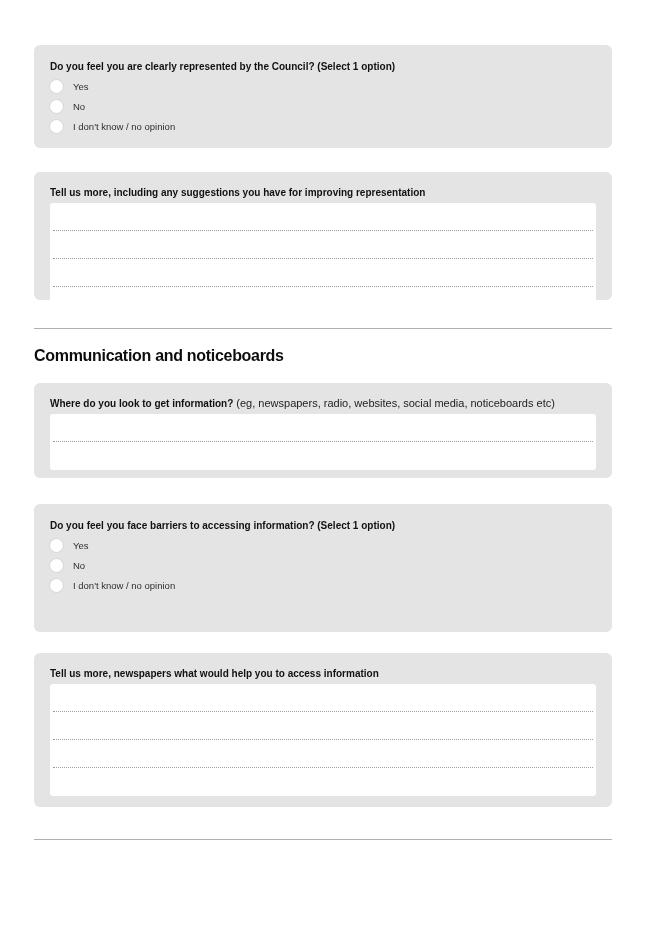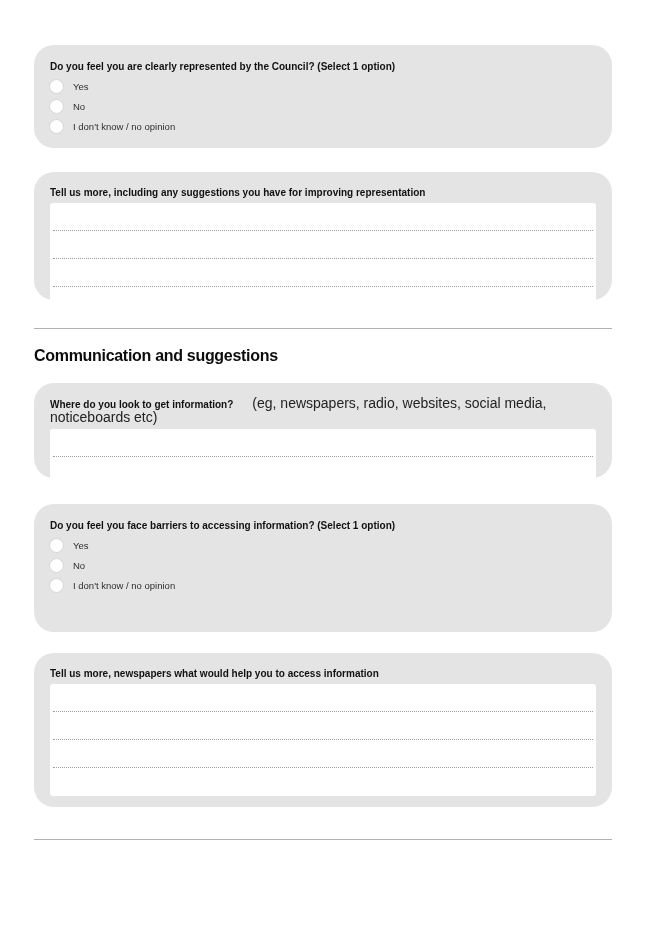--- a/index.html
+++ b/index.html
@@ -11,40 +11,40 @@
     color: #111111;
     overflow: hidden;
   }
   .page {
     width: 645px;
     height: 926px;
     padding: 45px 33px 0 34px;
   }
   .block {
     background: #e4e4e4;
-    border-radius: 20px;
+    border-radius: 6px;
     padding: 15px 16px 0 16px;
   }
   .b1 { height: 103px; margin-bottom: 24px; }
   .b2 { height: 128px; margin-bottom: 28px; padding-top: 14px; }
   .b3 { height: 95px;  margin-bottom: 26px; padding-top: 14px; }
   .b4 { height: 128px; margin-bottom: 21px; }
   .b5 { height: 154px; margin-bottom: 32px; padding-top: 14px; }
 
   .q-label {
     font-size: 10px;
     font-weight: 700;
     line-height: 13px;
     color: #111111;
   }
   .q-hint {
     font-weight: 400;
-    font-size: 14px;
+    font-size: 11px;
     color: #222222;
-    margin-left: 19px;
+    margin-left: 3px;
   }
 
   .options { margin-top: 0; }
   .option {
     height: 20px;
     display: flex;
     align-items: flex-end;
     cursor: pointer;
   }
   .radio {
@@ -123,21 +123,21 @@
     <div class="answer-box">
       <div class="row"></div>
       <div class="row"></div>
       <div class="row"></div>
       <div class="row"></div>
     </div>
   </section>
 
   <hr class="divider d1">
 
-  <h2 class="section-heading">Communication and suggestions</h2>
+  <h2 class="section-heading">Communication and noticeboards</h2>
 
   <section class="block b3">
     <div class="q-label">
       <span>Where do you look to get information?</span><span class="q-hint">(eg, newspapers, radio, websites, social media, noticeboards etc)</span>
     </div>
     <div class="answer-box">
       <div class="row"></div>
       <div class="row"></div>
     </div>
   </section>

